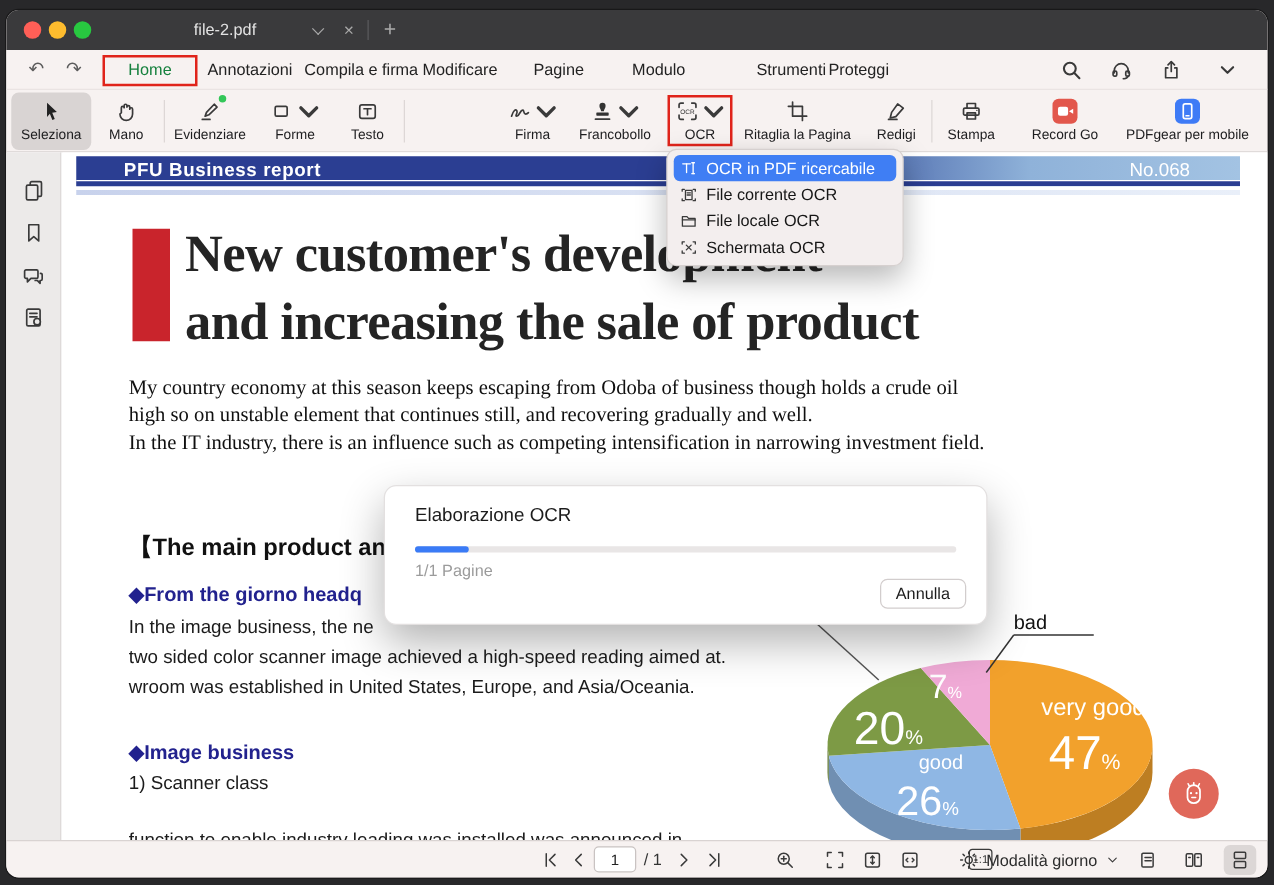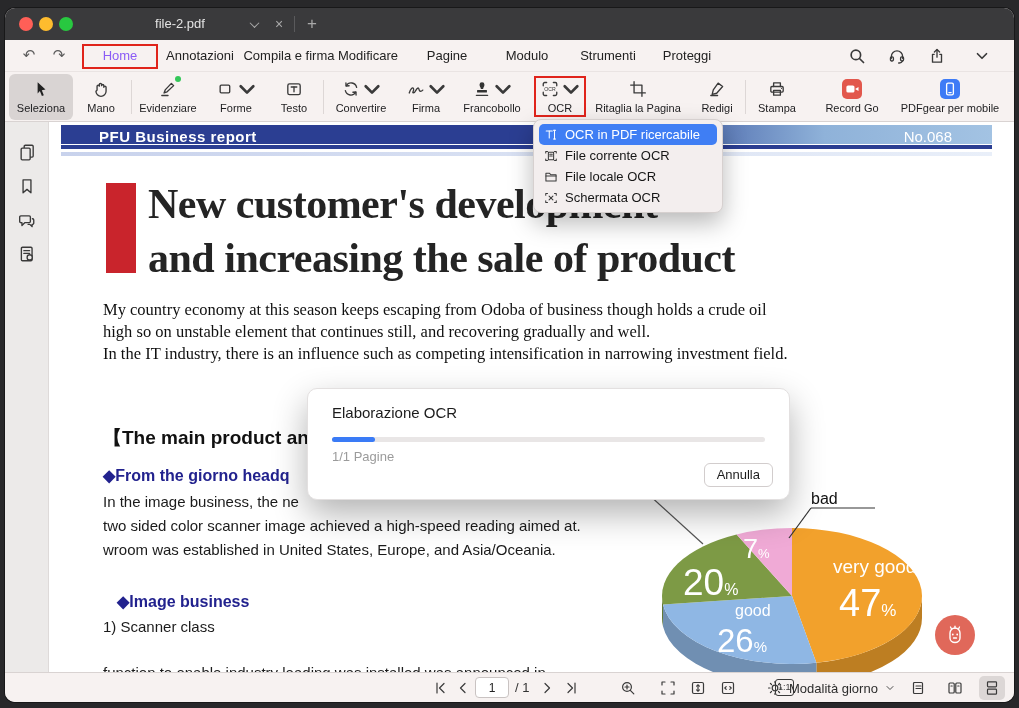--- a/index.html
+++ b/index.html
@@ -23,21 +23,21 @@
   .tab-close { left:266px; width:16px; text-align:center; font-size:14px; }
   .tab-sep { position:absolute; left:289px; top:8px; width:1px; height:16px; background:#5a5a5c; }
   .tab-new { left:297px; width:20px; text-align:center; font-size:17px; }
 
   
   .menubar { position:absolute; left:0; top:32px; right:0; height:32px; background:#f7f2f1; border-bottom:1px solid #eae4e3; }
   .mb-undo,.mb-redo { position:absolute; top:6px; font-size:15px; color:#5c5c5c; width:20px; text-align:center; }
   .mb-undo { left:14px; } .mb-redo { left:44px; }
   .mb-item { position:absolute; top:0; height:32px; line-height:32px; transform:translateX(-50%);
     font-size:13px; color:#222; white-space:nowrap; cursor:default; }
-  .mb-item.active { color:#8b5cf6; }
+  .mb-item.active { color:#15803d; }
   .home-redbox { position:absolute; left:77px; top:4px; width:76px; height:25px; border:2.5px solid #e0241b; }
   .mb-icon { position:absolute; top:7px; width:20px; height:20px; transform:translateX(-50%); }
   .mb-icon svg { width:18px; height:18px; }
 
   svg.ic { stroke:#3a3a3a; fill:none; stroke-width:1.2; stroke-linecap:round; stroke-linejoin:round; }
   svg.ic.white { stroke:#fff; }
 
   
   .toolbar { position:absolute; left:0; top:64px; right:0; height:50px; background:#f7f2f1; border-bottom:1px solid #d9d3d2; }
   .tool { position:absolute; top:2px; height:46px; display:flex; flex-direction:column; align-items:center;
@@ -81,21 +81,21 @@
 
   .red-block { position:absolute; left:56px; top:61px; width:30px; height:90px; background:#c9242c; }
   .doc-title { position:absolute; left:98px; font-family:"Liberation Serif", serif; font-weight:600;
     font-size:42px; color:#242424; white-space:nowrap; letter-spacing:-.5px; }
   .dt1 { top:58px; } .dt2 { top:112px; }
 
   .doc-para { position:absolute; left:53px; top:177px; width:760px; font-family:"Liberation Serif", serif;
     font-size:16.5px; line-height:22px; color:#101010; }
   .sec-head { position:absolute; left:53px; top:303px; font-size:19px; font-weight:bold; color:#111; white-space:nowrap; }
   .sub-head { position:absolute; left:53px; font-size:16px; font-weight:bold; color:#22228e; white-space:nowrap; }
-  .sh1 { top:344px; } .sh2 { top:470px;margin-left:14px; }
+  .sh1 { top:344px; } .sh2 { top:470px; }
   .doc-line { position:absolute; left:53px; font-size:15px; color:#1b1b1b; white-space:nowrap; }
 
   
   .pie-wrap { position:absolute; left:601px; top:368px; width:310px; height:200px; z-index:10; }
   .pie-wrap svg { position:absolute; left:0; top:0; overflow:visible; }
   .pc-label { position:absolute; color:#fff; white-space:nowrap; }
   .pc-num { font-size:34px; font-weight:400; }
   .pc-num small { font-size:15px; }
   .lab-bad { left:160px; top:0px; color:#111; font-size:16px; }
   .lab-7   { left:92px;  top:44px; font-size:27px; } .lab-7 small { font-size:13px; }
@@ -152,21 +152,21 @@
   <div class="menubar">
     <div class="mb-undo">↶</div>
     <div class="mb-redo">↷</div>
     <div class="home-redbox"></div>
     <span class="mb-item active" style="left:115px">Home</span>
     <span class="mb-item" style="left:195px">Annotazioni</span>
     <span class="mb-item" style="left:284px">Compila e firma</span>
     <span class="mb-item" style="left:363px">Modificare</span>
     <span class="mb-item" style="left:442px">Pagine</span>
     <span class="mb-item" style="left:522px">Modulo</span>
-    <span class="mb-item" style="left:603px">Strumenti</span>
+    <span class="mb-item" style="left:628px">Strumenti</span>
     <span class="mb-item" style="left:682px">Proteggi</span>
     <div class="mb-icon" style="left:853px">
       <svg class="ic" viewBox="0 0 16 16">
           <circle cx="7" cy="7" r="4.2" stroke-width="1.5"></circle>
           <line x1="10.2" y1="10.2" x2="13.8" y2="13.8" stroke-width="1.5"></line>
         </svg>
     </div>
     <div class="mb-icon" style="left:893px">
       <svg class="ic" viewBox="0 0 16 16">
           <path d="M3,10 V8.5 a5,5 0 0 1 10,0 V10"></path>
@@ -232,34 +232,20 @@
       <span class="icn">
         <svg class="ic" viewBox="0 0 16 16">
             <rect x="2.5" y="3.5" width="11" height="9.5" rx="1.5"></rect>
             <line x1="5.5" y1="6.2" x2="10.5" y2="6.2"></line>
             <line x1="8" y1="6.2" x2="8" y2="10.5"></line>
           </svg>
       </span>
       <span class="lbl">Testo</span>
     </div>
     <div class="tb-div" style="left:318px"></div>
-    <div class="tool" style="left:323px;width:66px">
-      <span class="icn">
-        <svg class="ic" viewBox="0 0 16 16">
-            <path d="M13,6.5 a5,5 0 0 0 -9.2,-1.4"></path>
-            <polyline points="3.5,2.6 3.6,5.3 6.3,5.1"></polyline>
-            <path d="M3,9.5 a5,5 0 0 0 9.2,1.4"></path>
-            <polyline points="12.5,13.4 12.4,10.7 9.7,10.9"></polyline>
-          </svg>
-        <svg class="ic chev8" viewBox="0 0 8 8">
-            <polyline points="1.2,2.8 4,5.6 6.8,2.8"></polyline>
-          </svg>
-      </span>
-      <span class="lbl">Convertire</span>
-    </div>
     <div class="tool" style="left:393px;width:56px">
       <span class="icn">
         <svg class="ic" viewBox="0 0 16 16">
             <path d="M2,11.5 c1.2,-4 3,-5.5 3.8,-3.8 c0.8,1.8 -1.8,3.8 0,3.8 c1.8,0 2.5,-5 4.3,-4.3 c1,0.4 0.2,2.8 1.9,2.8 c0.8,0 1.5,-0.4 2,-1"></path>
           </svg>
         <svg class="ic chev8" viewBox="0 0 8 8">
             <polyline points="1.2,2.8 4,5.6 6.8,2.8"></polyline>
           </svg>
       </span>
       <span class="lbl">Firma</span>

